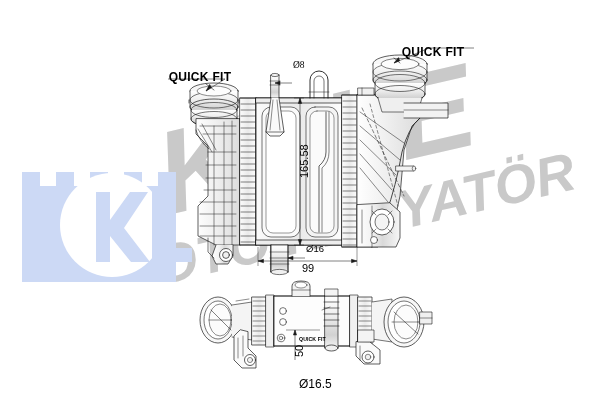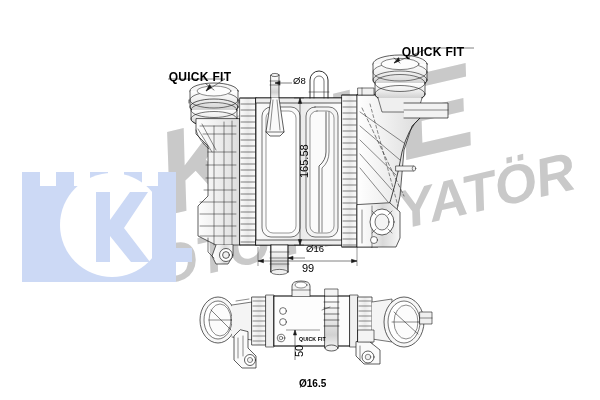--- a/index.html
+++ b/index.html
@@ -50,22 +50,22 @@
   .lbl-vert {
     transform-origin: 0 0;
     transform: rotate(-90deg);
   }
   .lbl-tiny {
     font-size: 5.2px;
     font-weight: bold;
     letter-spacing: 0.1px;
   }
   .lbl-small {
-    font-size: 10px;
-    font-weight: bold;
+    font-size: 12px;
+    font-weight: normal;
   }
 </style>
 </head>
 <body>
 
 <div id="stage">
 
   <svg viewBox="0 0 600 400" xmlns="http://www.w3.org/2000/svg">
     <defs>
       <linearGradient id="gMetal" x1="0" y1="0" x2="1" y2="0">
@@ -428,21 +428,21 @@
   </svg>
 
   <div class="label lbl-quickfit" style="left:160px; top:44px; width:80px;">
     <div>QUICK FIT</div>
   </div>
 
   <div class="label lbl-quickfit" style="left:393px; top:19px; width:80px;">
     <div>QUICK FIT</div>
   </div>
 
-  <div class="label lbl-dim" style="left:293px; top:76px;">Ø8</div>
+  <div class="label lbl-dim" style="left:293px; top:60px;font-family:Liberation Serif, serif;">Ø8</div>
 
   <div class="label lbl-dim" style="left:306px; top:244px;">Ø16</div>
 
   <div class="label lbl-dim-big lbl-vert" style="left:298px; top:178px;">165.58</div>
 
   <div class="label lbl-dim-big" style="left:292px; top:262px;margin-left:10px;">99</div>
 
   <div class="label lbl-dim-big lbl-vert" style="left:293px; top:357px;">50</div>
 
   <div class="label" style="left:299px; top:301px;">

